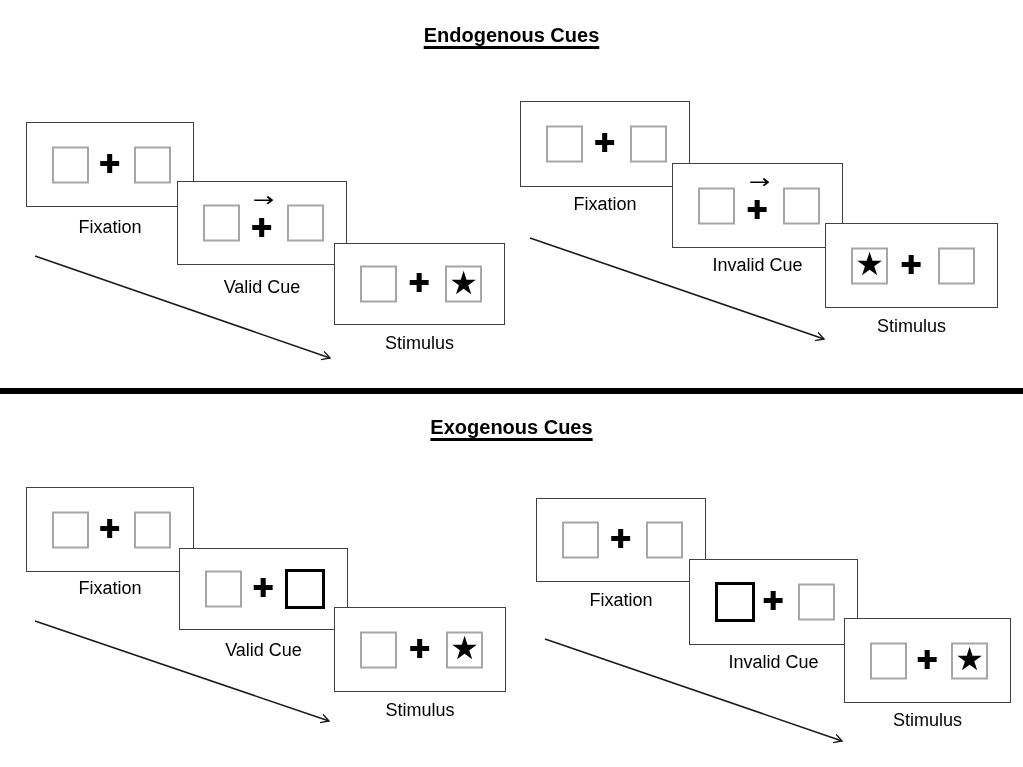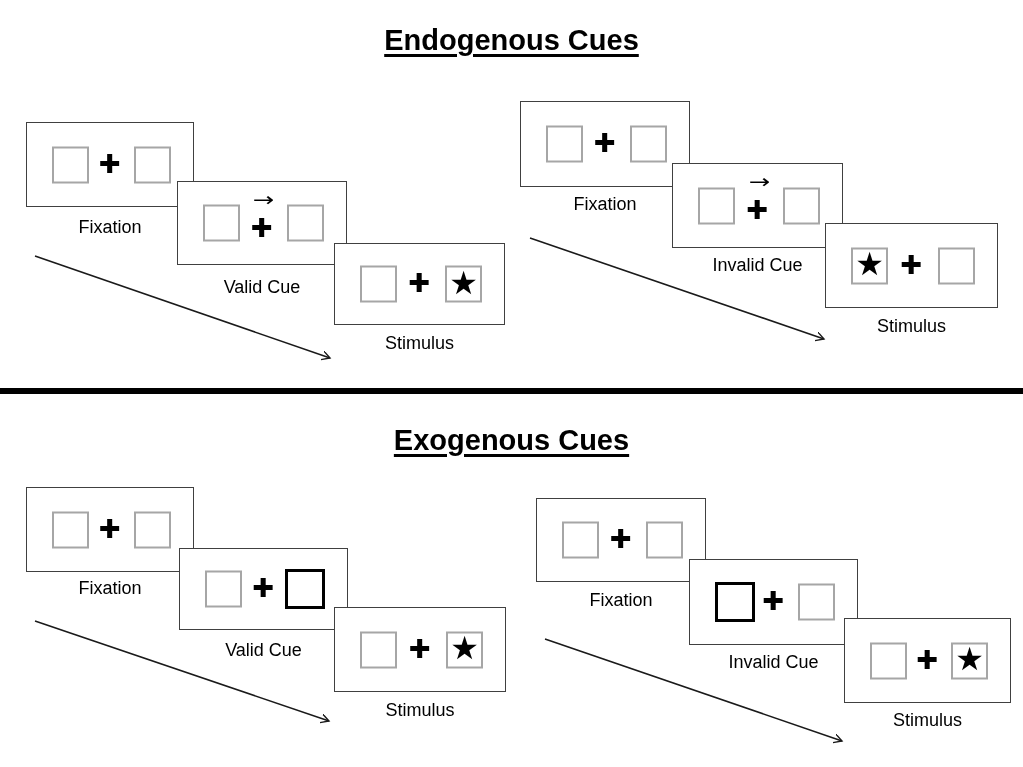--- a/index.html
+++ b/index.html
@@ -2,21 +2,21 @@
 <html><head>
 <meta charset="utf-8">
 <style>
   html,body{margin:0;padding:0;}
   body{
     width:1023px;height:767px;position:relative;overflow:hidden;
     background:#ffffff;font-family:"Liberation Sans",sans-serif;
   }
   .title{
     position:absolute;left:10px;width:1003px;text-align:center;
-    font-weight:bold;font-size:29px;color:#000;
+    font-weight:bold;font-size:20px;color:#000;
     text-decoration:underline;text-decoration-thickness:2.5px;text-underline-offset:4px;
   }
   .divider{
     position:absolute;left:0;top:388px;width:1023px;height:6px;background:#000;
   }
   .panel{
     position:absolute;background:#fff;border:1px solid #404040;box-sizing:border-box;
   }
   .sq{
     position:absolute;width:37px;height:37px;background:#fff;
@@ -43,21 +43,21 @@
   .plabel{
     position:absolute;text-align:center;font-weight:normal;font-size:18px;color:#000;
   }
   .arrows{position:absolute;left:0;top:0;width:1023px;height:767px;pointer-events:none;}
 </style>
 </head>
 <body>
 
 <div class="title" style="top:24px;">Endogenous Cues</div>
 <div class="divider"></div>
-<div class="title" style="top:416px;margin-top:8px;">Exogenous Cues</div>
+<div class="title" style="top:416px;">Exogenous Cues</div>
 
 <div class="panel" style="left:26px;top:122px;width:168px;height:85px;">
   <span class="sq left"></span>
   <span class="plus">✚</span>
   <span class="sq right"></span>
 </div>
 <div class="plabel" style="left:26px;top:217px;width:168px;">Fixation</div>
 
 <div class="panel" style="left:177px;top:181px;width:170px;height:84px;">
   <span class="sq left"></span>

